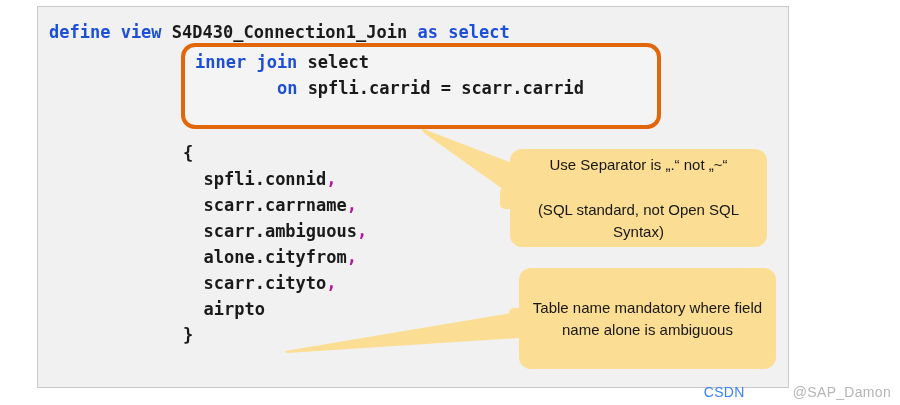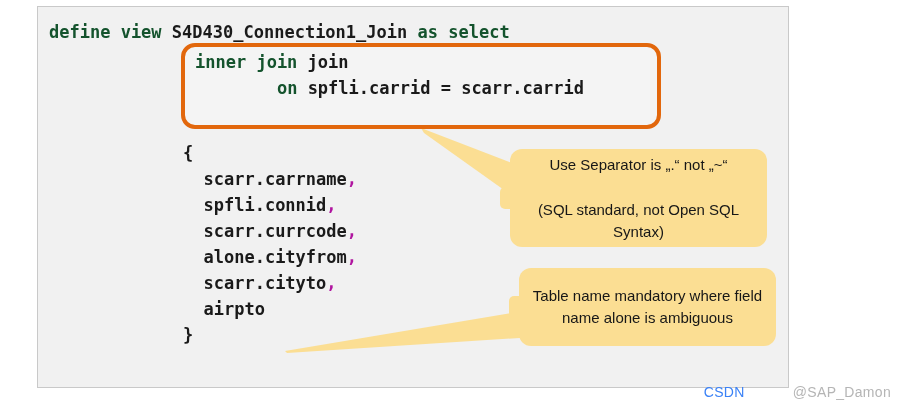--- a/index.html
+++ b/index.html
@@ -31,21 +31,21 @@
   .code-line {
     position: absolute;
     font-family: "DejaVu Sans Mono", "Liberation Mono", monospace;
     font-size: 17px;
     font-weight: bold;
     letter-spacing: 0px;
     color: #1a1a1a;
     white-space: pre;
   }
 
-  .kw { color: #14532d; }
+  .kw { color: #1d4ed8; }
   .pl { color: #1a1a1a; }
   .pn { color: #b0159f; }
 
   
   #header-line {
     left: 11px;
     top: 15px;
   }
 
   
@@ -110,21 +110,21 @@
   #callout-separator {
     left: 472px;
     top: 142px;
     width: 257px;
     height: 98px;
   }
   #callout-tablename {
     left: 481px;
     top: 261px;
     width: 257px;
-    height: 78px;
+    height: 101px;
   }
 
   
   .callout-nub {
     position: absolute;
     left: -10px;
     top: 50%;
     margin-top: -11px;
     width: 14px;
     height: 22px;
@@ -176,33 +176,33 @@
 
   <div class="code-line" id="header-line"><span class="kw">define view</span><span class="pl"> </span><span class="pl">S4D430_Connection1_Join</span><span class="pl"> </span><span class="kw">as select</span></div>
 
   <svg class="connector" id="connector-top" viewBox="0 0 460 95" preserveAspectRatio="none">
     <polygon points="346,11 460,55 460,95 349,16" fill="#FBDE93"></polygon>
   </svg>
 
   <div id="join-box"></div>
 
   <div id="join-lines">
-    <div class="code-line"><span class="kw">inner join</span><span class="pl"> </span><span class="pl">join</span></div>
+    <div class="code-line"><span class="kw">inner join</span><span class="pl"> </span><span class="pl">select</span></div>
     <div class="code-line"><span class="pl">        </span><span class="kw">on</span><span class="pl"> </span><span class="pl">spfli.carrid = scarr.carrid</span></div>
   </div>
 
   <svg class="connector" id="connector-bottom" viewBox="0 0 460 60" preserveAspectRatio="none">
     <polygon points="210,44 460,2 460,30 212,46" fill="#FBDE93"></polygon>
   </svg>
 
   <div id="field-list">
     <div class="code-line">{</div>
+    <div class="code-line"><span class="pl">  </span><span class="pl">spfli.connid</span><span class="pn">,</span></div>
     <div class="code-line"><span class="pl">  </span><span class="pl">scarr.carrname</span><span class="pn">,</span></div>
-    <div class="code-line"><span class="pl">  </span><span class="pl">spfli.connid</span><span class="pn">,</span></div>
-    <div class="code-line"><span class="pl">  </span><span class="pl">scarr.currcode</span><span class="pn">,</span></div>
+    <div class="code-line"><span class="pl">  </span><span class="pl">scarr.ambiguous</span><span class="pn">,</span></div>
     <div class="code-line"><span class="pl">  </span><span class="pl">alone.cityfrom</span><span class="pn">,</span></div>
     <div class="code-line"><span class="pl">  </span><span class="pl">scarr.cityto</span><span class="pn">,</span></div>
     <div class="code-line"><span class="pl">  </span><span class="pl">airpto</span></div>
     <div class="code-line">}</div>
   </div>
 
   <div class="callout" id="callout-separator">
     <span class="callout-nub"></span>
     <p>Use Separator is „.“ not „~“</p>
     <p>(SQL standard, not Open SQL Syntax)</p>

